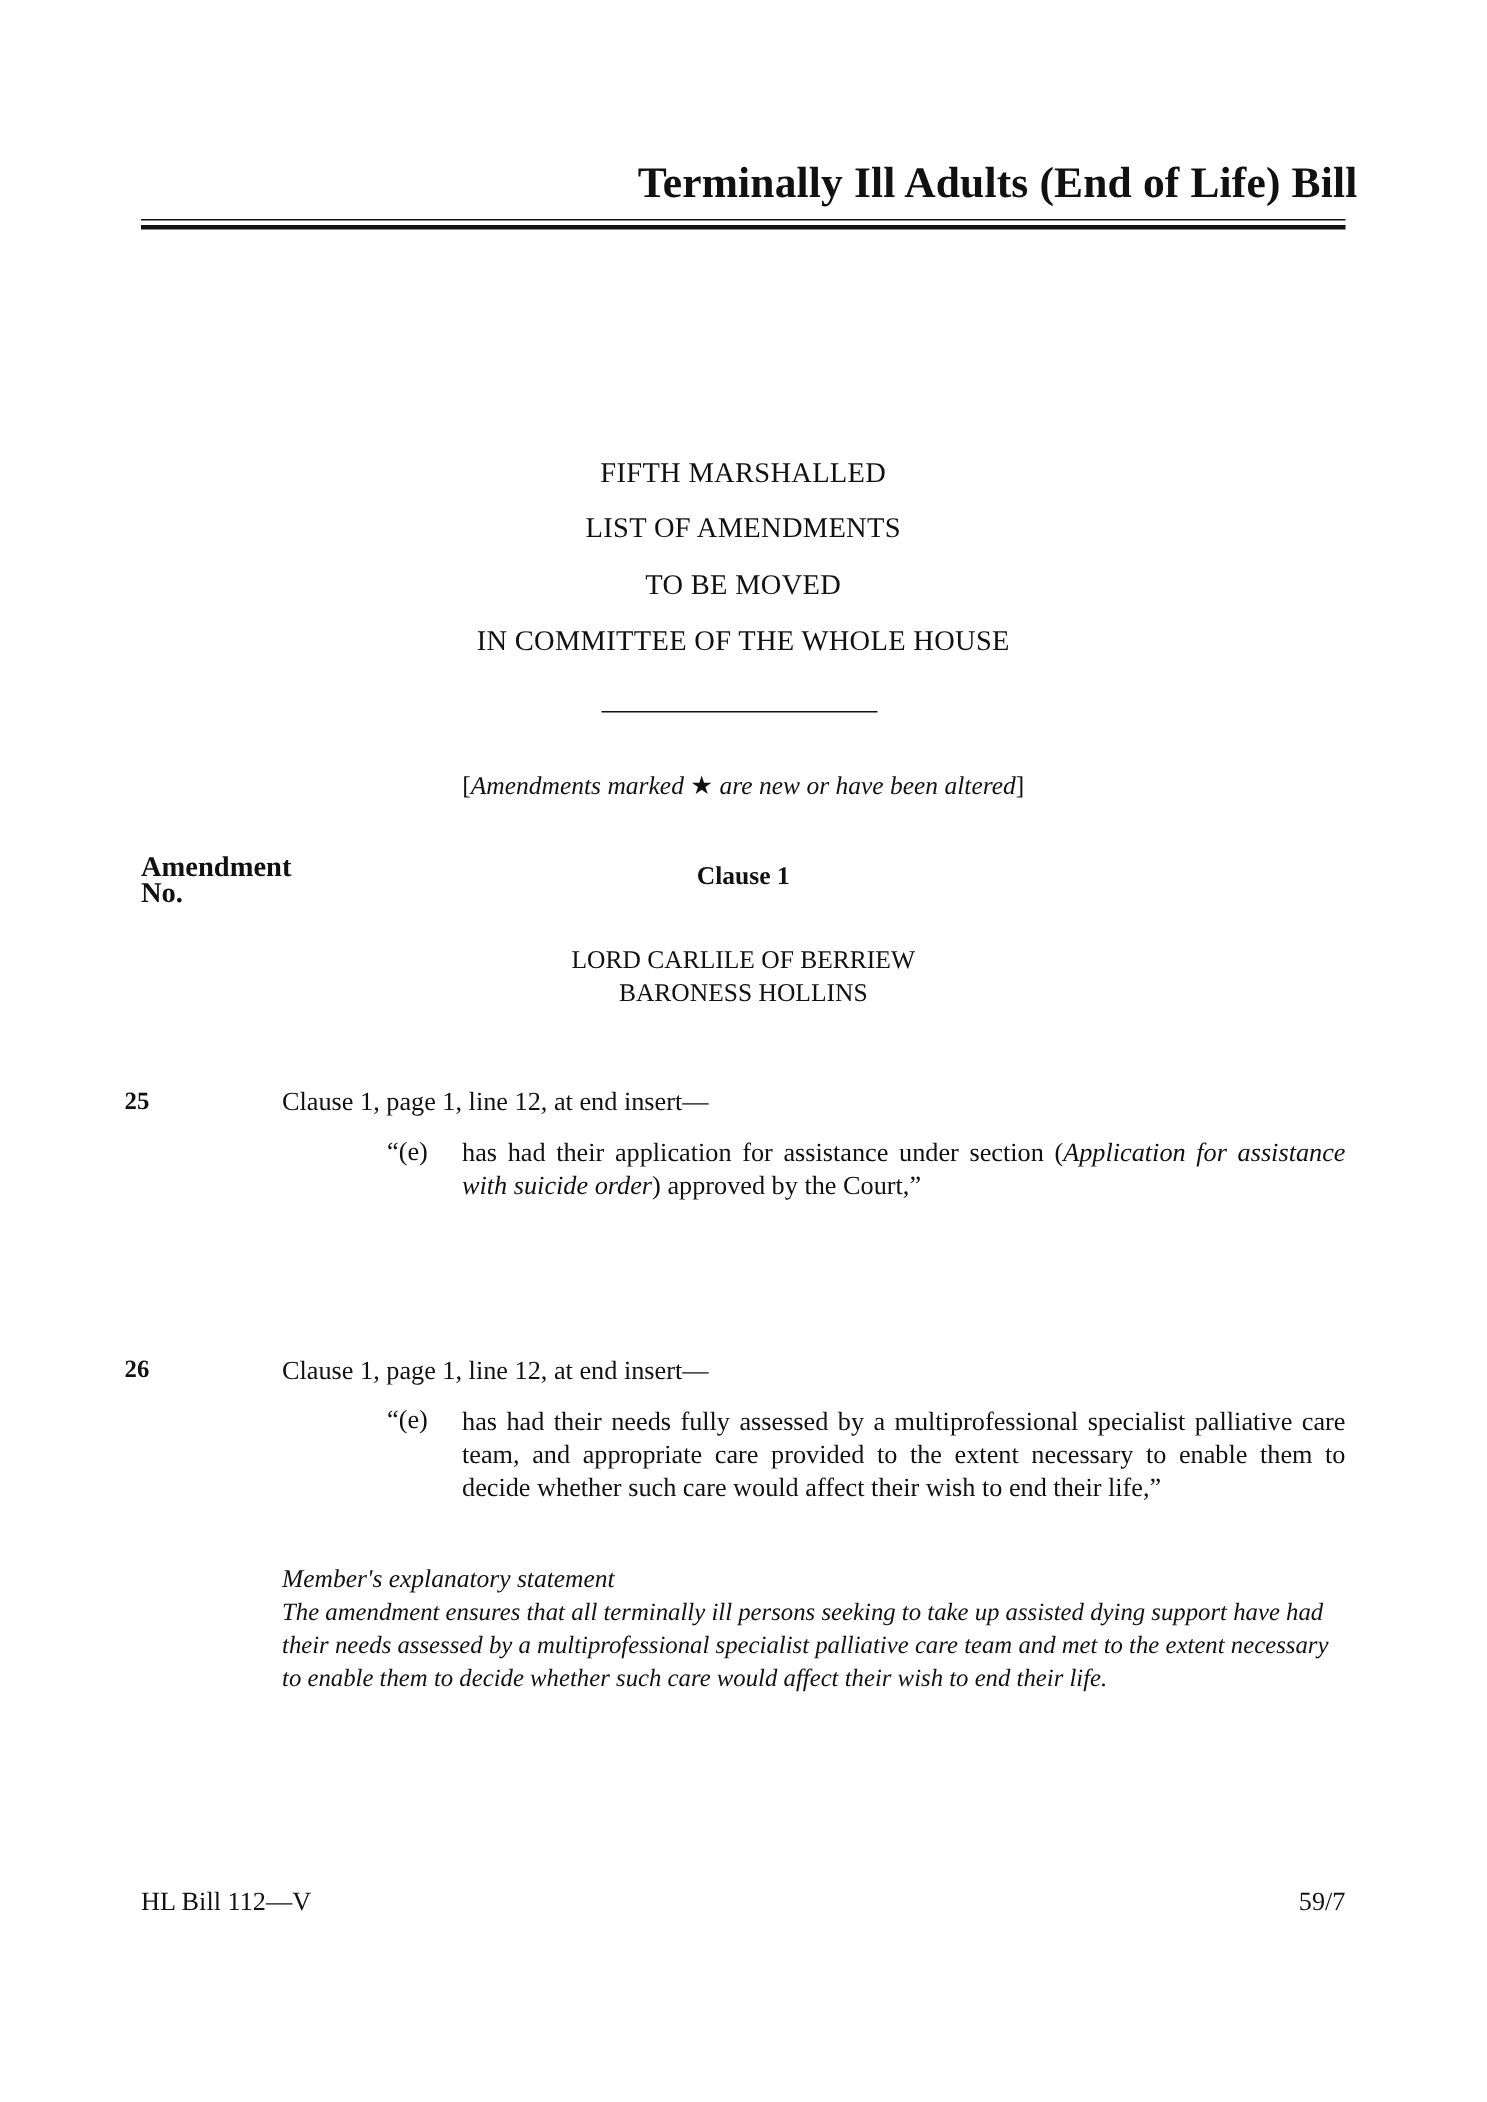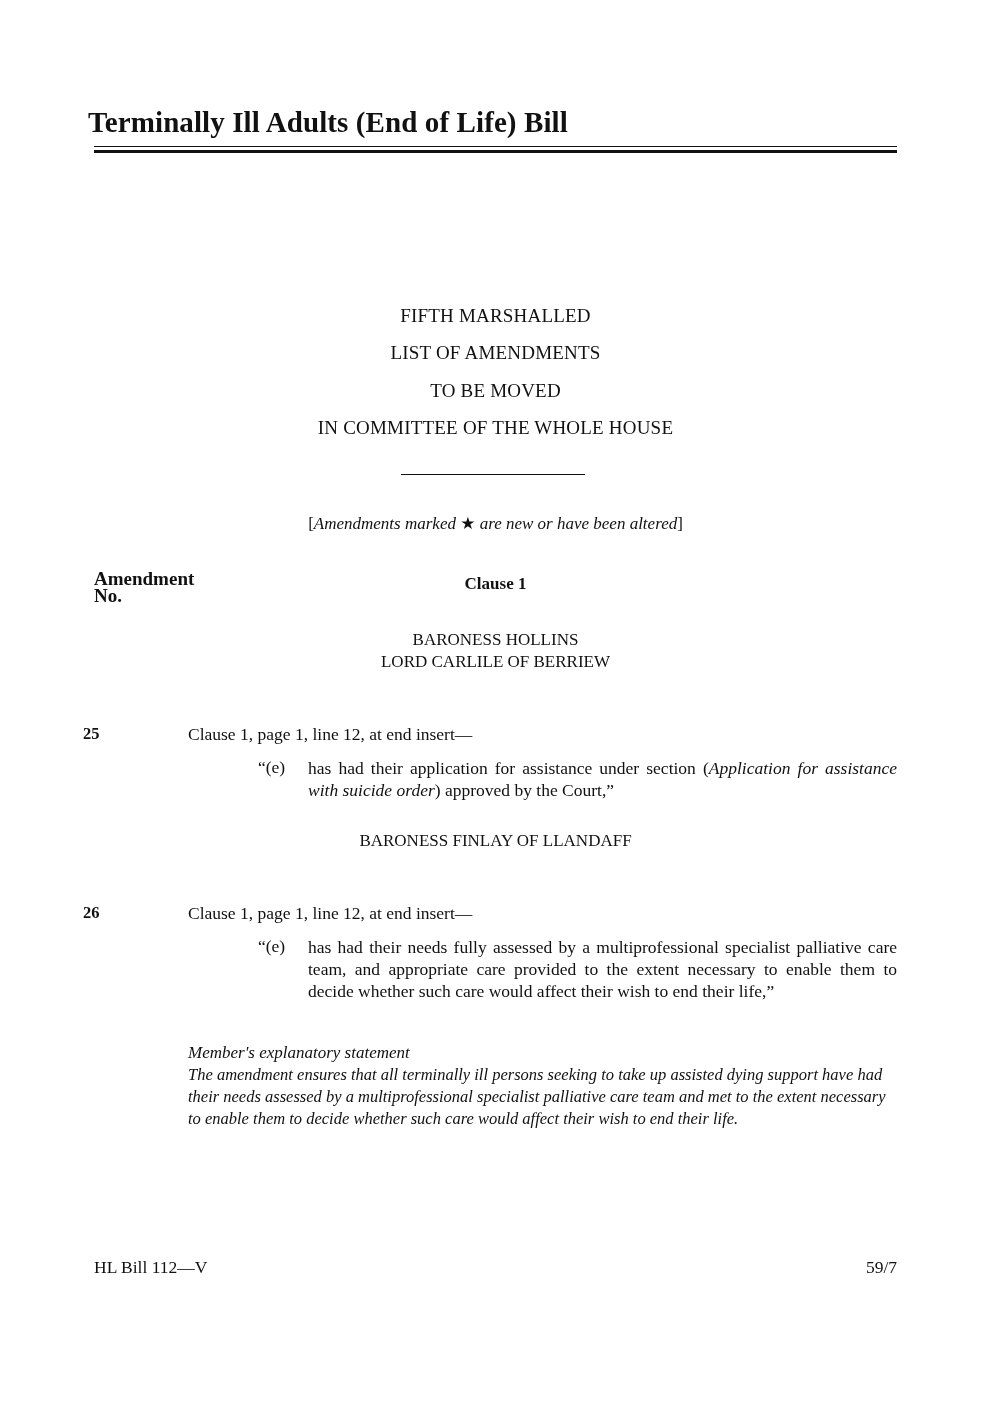--- a/index.html
+++ b/index.html
@@ -2,21 +2,21 @@
 <html><head>
 <meta charset="utf-8">
 <style>
   html, body { margin: 0; padding: 0; background: #ffffff; }
   body {
     width: 991px; height: 1401px; position: relative; overflow: hidden;
     font-family: "Liberation Serif", "DejaVu Serif", serif; color: #111111;
   }
   .abs { position: absolute; }
   .title {
-    left: 88px; width: 803px; top: 106px; text-align: left;
+    left: 102px; width: 803px; top: 106px; text-align: right;
     font-size: 29px; font-weight: bold; letter-spacing: 0.1px;
   }
   .rule-thin { left: 94px; width: 803px; top: 146px; height: 0; border-top: 1.3px solid #111; }
   .rule-thick { left: 94px; width: 803px; top: 150px; height: 0; border-top: 3px solid #111; }
   .heading-line {
     left: 94px; width: 803px; text-align: center; font-size: 19px; letter-spacing: 0.2px;
   }
   .sep { left: 401px; width: 184px; top: 474px; border-top: 1px solid #111; }
   .note { left: 94px; width: 803px; top: 513px; text-align: center; font-size: 17px; }
   .note i { font-style: italic; margin-top: 12px; }
@@ -54,30 +54,29 @@
   <i>are new or have been altered</i><span>]</span>
 </div>
 
 <div class="abs col-head">
   <div>Amendment</div>
   <div>No.</div>
 </div>
 <div class="abs clause-head">Clause 1</div>
 
 <div class="abs sponsors" style="top:629px">
+  <div>LORD CARLILE OF BERRIEW</div>
   <div>BARONESS HOLLINS</div>
-  <div>LORD CARLILE OF BERRIEW</div>
 </div>
 <div class="abs amend-no" style="top:724px">25</div>
 <div class="abs instr" style="top:724px">Clause 1, page 1, line 12, at end insert—</div>
 <div class="abs insert-label" style="top:757px">“(e)</div>
 <div class="abs insert-text" style="top:757px"><span>has had their application for assistance under section (</span><i>Application for assistance with suicide order</i><span>) approved by the Court,”</span></div>
 
 <div class="abs sponsors" style="top:830px">
-  <div>BARONESS FINLAY OF LLANDAFF</div>
 </div>
 <div class="abs amend-no" style="top:903px">26</div>
 <div class="abs instr" style="top:903px">Clause 1, page 1, line 12, at end insert—</div>
 <div class="abs insert-label" style="top:936px">“(e)</div>
 <div class="abs insert-text" style="top:936px">has had their needs fully assessed by a multiprofessional specialist palliative care team, and appropriate care provided to the extent necessary to enable them to decide whether such care would affect their wish to end their life,”</div>
 
 <div class="abs expl-head">Member's explanatory statement</div>
 <div class="abs expl-body">The amendment ensures that all terminally ill persons seeking to take up assisted dying support have had their needs assessed by a multiprofessional specialist palliative care team and met to the extent necessary to enable them to decide whether such care would affect their wish to end their life.</div>
 
 <div class="abs footer" style="left:94px">HL Bill 112—V</div>

